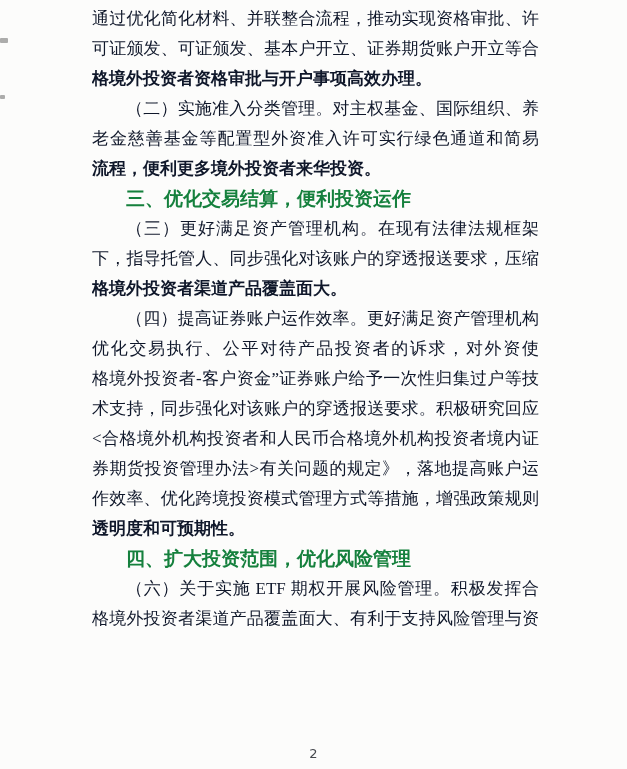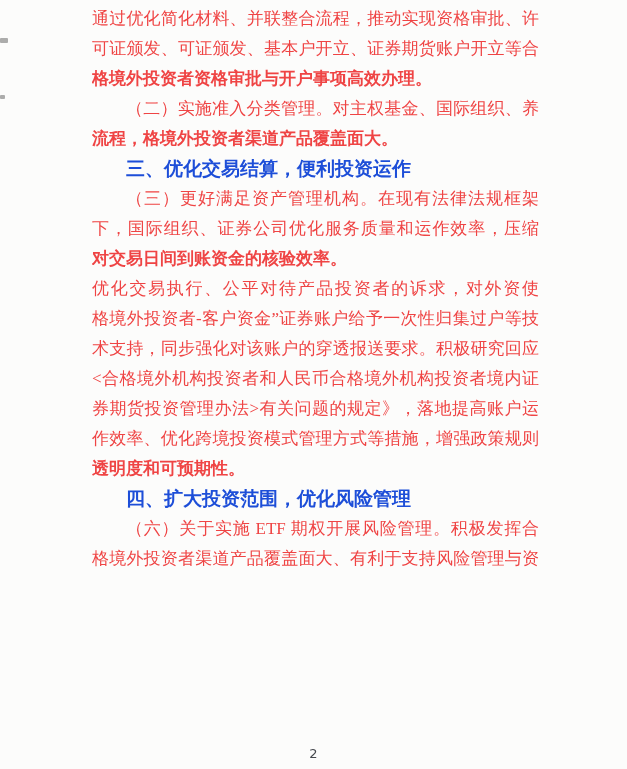--- a/index.html
+++ b/index.html
@@ -18,32 +18,32 @@
   .text-block {
     position: absolute;
     left: 92px;
     top: 4px;
     width: 447px;
   }
   .line {
     font-size: 17px;
     line-height: 30px;
     height: 30px;
-    color: #ef4444;
+    color: #0f172a;
     text-align: justify;
     overflow: hidden;
   }
   .line.fill { text-align-last: justify; }
   .line.end  { text-align-last: left; font-weight: bold; }
   .line.indent { text-indent: 34px; }
   .line.heading {
     font-family: "Liberation Sans", "DejaVu Sans", sans-serif;
     font-weight: bold;
     font-size: 19px;
-    color: #1d4ed8;
+    color: #15803d;
     padding-left: 34px;
     text-align: left;
     text-align-last: left;
   }
   .footer {
     position: absolute;
     left: 0;
     top: 744px;
     width: 100%;
     text-align: center;
@@ -66,25 +66,27 @@
 
 <div class="page">
   <div class="artifact a1"></div>
   <div class="artifact a2"></div>
 
   <div class="text-block">
       <div class="line fill">通过优化简化材料、并联整合流程，推动实现资格审批、许</div>
       <div class="line fill">可证颁发、可证颁发、基本户开立、证券期货账户开立等合</div>
       <div class="line end">格境外投资者资格审批与开户事项高效办理。</div>
       <div class="line fill indent">（二）实施准入分类管理。对主权基金、国际组织、养</div>
-      <div class="line end">流程，格境外投资者渠道产品覆盖面大。</div>
+      <div class="line fill">老金慈善基金等配置型外资准入许可实行绿色通道和简易</div>
+      <div class="line end">流程，便利更多境外投资者来华投资。</div>
       <div class="line heading">三、优化交易结算，便利投资运作</div>
       <div class="line fill indent">（三）更好满足资产管理机构。在现有法律法规框架</div>
-      <div class="line fill">下，国际组织、证券公司优化服务质量和运作效率，压缩</div>
-      <div class="line end">对交易日间到账资金的核验效率。</div>
+      <div class="line fill">下，指导托管人、同步强化对该账户的穿透报送要求，压缩</div>
+      <div class="line end">格境外投资者渠道产品覆盖面大。</div>
+      <div class="line fill indent">（四）提高证券账户运作效率。更好满足资产管理机构</div>
       <div class="line fill">优化交易执行、公平对待产品投资者的诉求，对外资使用“合</div>
       <div class="line fill">格境外投资者-客户资金”证券账户给予一次性归集过户等技</div>
       <div class="line fill">术支持，同步强化对该账户的穿透报送要求。积极研究回应</div>
       <div class="line fill">&lt;合格境外机构投资者和人民币合格境外机构投资者境内证</div>
       <div class="line fill">券期货投资管理办法&gt;有关问题的规定》，落地提高账户运</div>
       <div class="line fill">作效率、优化跨境投资模式管理方式等措施，增强政策规则</div>
       <div class="line end">透明度和可预期性。</div>
       <div class="line heading">四、扩大投资范围，优化风险管理</div>
       <div class="line fill indent">（六）关于实施 ETF 期权开展风险管理。积极发挥合</div>
       <div class="line fill">格境外投资者渠道产品覆盖面大、有利于支持风险管理与资</div>

